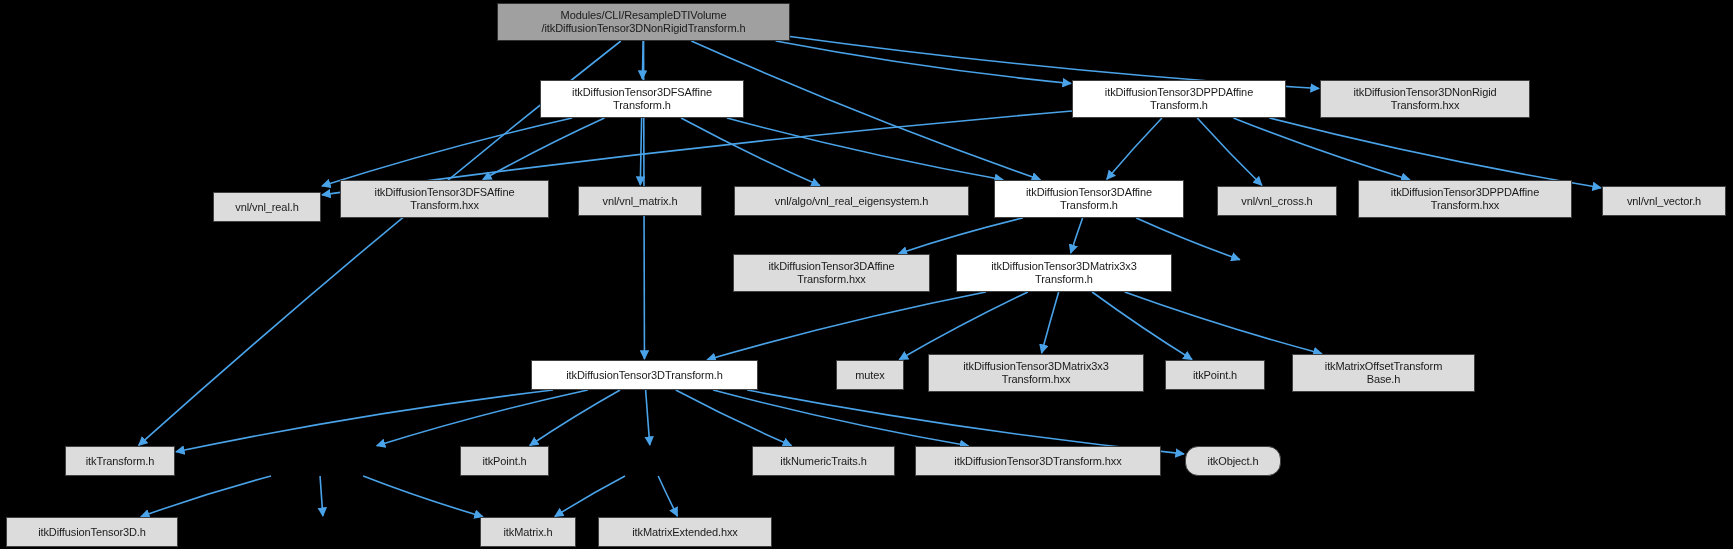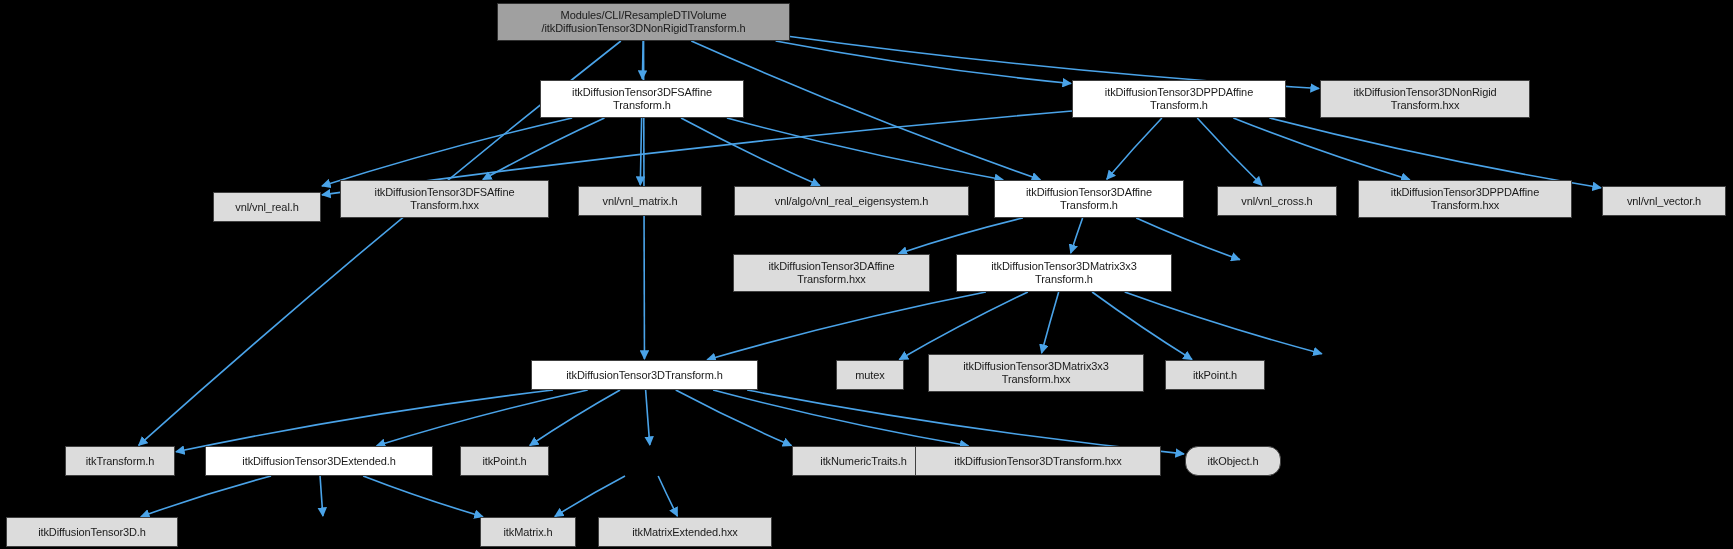--- a/index.html
+++ b/index.html
@@ -111,23 +111,24 @@
     <div class="node grey" style="left: 1602px; top: 186px; width: 124px; height: 30px;">vnl/vnl_vector.h</div>
     <div class="node grey" style="left: 733px; top: 254px; width: 197px; height: 38px;">itkDiffusionTensor3DAffine
 Transform.hxx</div>
     <div class="node white" style="left: 956px; top: 254px; width: 216px; height: 38px;">itkDiffusionTensor3DMatrix3x3
 Transform.h</div>
     <div class="node white" style="left: 531px; top: 360px; width: 227px; height: 30px;">itkDiffusionTensor3DTransform.h</div>
     <div class="node grey" style="left: 836px; top: 360px; width: 68px; height: 30px;">mutex</div>
     <div class="node grey" style="left: 928px; top: 354px; width: 216px; height: 38px;">itkDiffusionTensor3DMatrix3x3
 Transform.hxx</div>
     <div class="node grey" style="left: 1165px; top: 360px; width: 100px; height: 30px;">itkPoint.h</div>
+    <div class="node grey" style="left: 1292px; top: 354px; width: 183px; height: 38px;">itkMatrixOffsetTransform
+Base.h</div>
     <div class="node grey" style="left: 65px; top: 446px; width: 110px; height: 30px;">itkTransform.h</div>
-    <div class="node white" style="left: 205px; top: 446px; width: 228px; height: 30px;">itkDiffusionTensor3DExtended.h</div>
     <div class="node grey" style="left: 460px; top: 446px; width: 89px; height: 30px;">itkPoint.h</div>
-    <div class="node grey" style="left: 752px; top: 446px; width: 143px; height: 30px; margin-left: 40px;">itkNumericTraits.h</div>
+    <div class="node grey" style="left: 752px; top: 446px; width: 143px; height: 30px;">itkNumericTraits.h</div>
     <div class="node grey" style="left: 915px; top: 446px; width: 246px; height: 30px;">itkDiffusionTensor3DTransform.hxx</div>
     <div class="node grey" style="left: 1185px; top: 446px; width: 96px; height: 30px; border-radius: 13px;">itkObject.h</div>
     <div class="node grey" style="left: 6px; top: 517px; width: 172px; height: 30px;">itkDiffusionTensor3D.h</div>
     <div class="node grey" style="left: 200px; top: 517px; width: 248px; height: 30px; margin-top: 36px;">itkDiffusionTensor3DExtended.hxx</div>
     <div class="node grey" style="left: 480px; top: 517px; width: 96px; height: 30px;">itkMatrix.h</div>
     <div class="node grey" style="left: 598px; top: 517px; width: 174px; height: 30px;">itkMatrixExtended.hxx</div>
   </div>
 
 </body></html>

